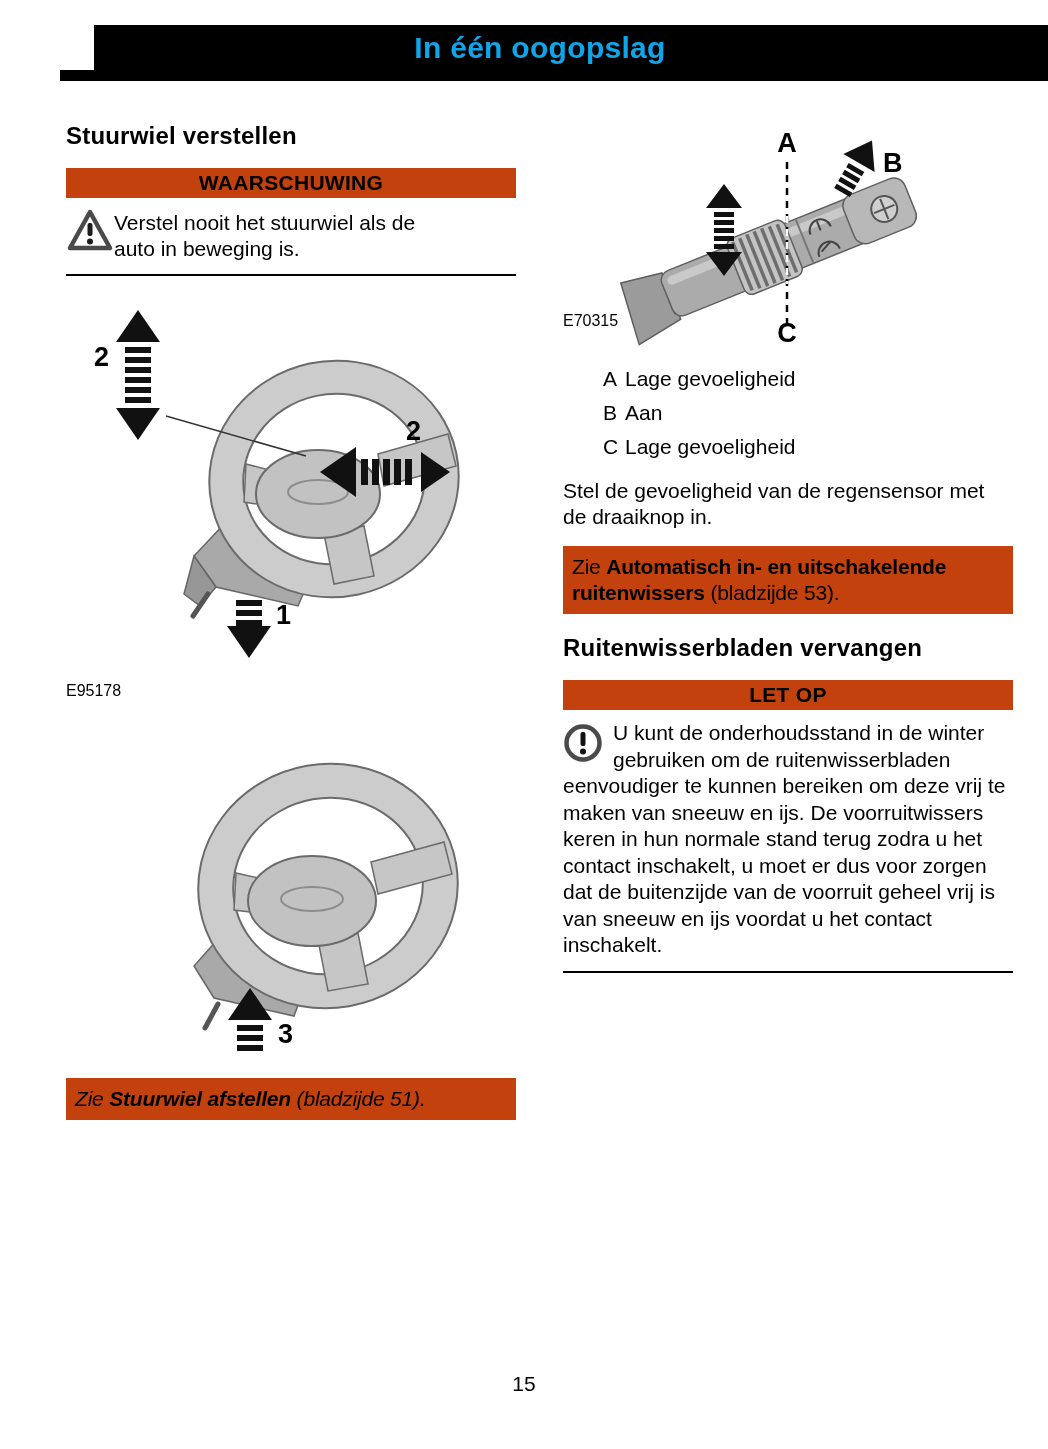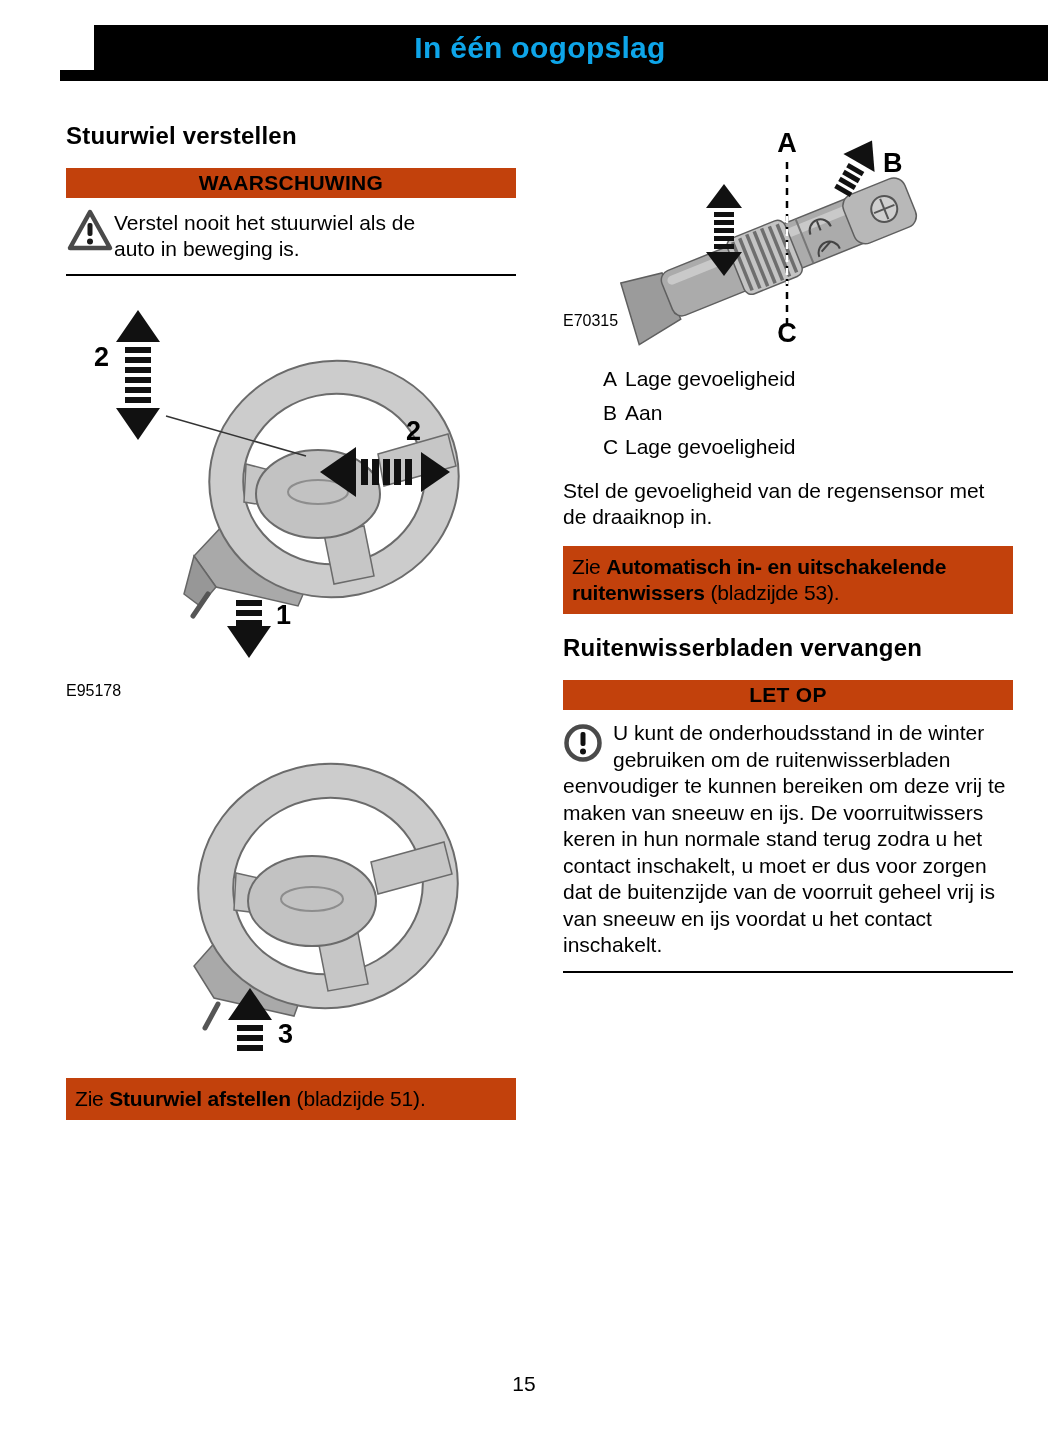--- a/index.html
+++ b/index.html
@@ -29,21 +29,21 @@
   .warn-row { display:flex; margin-top:10px; align-items:flex-start; }
   .warn-row p { margin:2px 0 0 0; font-size:21px; line-height:26px; max-width:345px; }
   .rule { border-bottom:2px solid #000; margin-top:12px; }
   figure { margin:0; position:relative; }
   .fig1 { margin-top:28px; }
   .fig2 { margin-top:58px; }
   .fig3 { margin-top:6px; }
   .figcode { font-size:16px; margin-top:20px; }
   .figcode-overlay { position:absolute; left:0; bottom:16px; font-size:16px; }
   .ref-box { padding:8px 9px; font-size:21px; line-height:26px; letter-spacing:-.2px; }
-  .ref-box-left { margin-top:20px; }
+  .ref-box-left { margin-top:20px;font-style:italic; }
   .ref-box-right { margin-top:16px; }
   .ref-box .b { font-weight:700;text-align:right; }
   .legend { margin-top:16px; }
   .legend-row { display:flex; font-size:21px; line-height:34px; }
   .legend-key { width:62px; padding-left:40px; }
   .para { font-size:21px; line-height:26px; margin:14px 0 0 0; }
   .h2-mt { margin-top:20px; }
   .letop-box { margin-top:10px; }
   .caution-para { font-size:21px; line-height:26.5px; margin:10px 0 0 0; }
   .caution-icon { float:left; margin:3px 10px 2px 0; }

